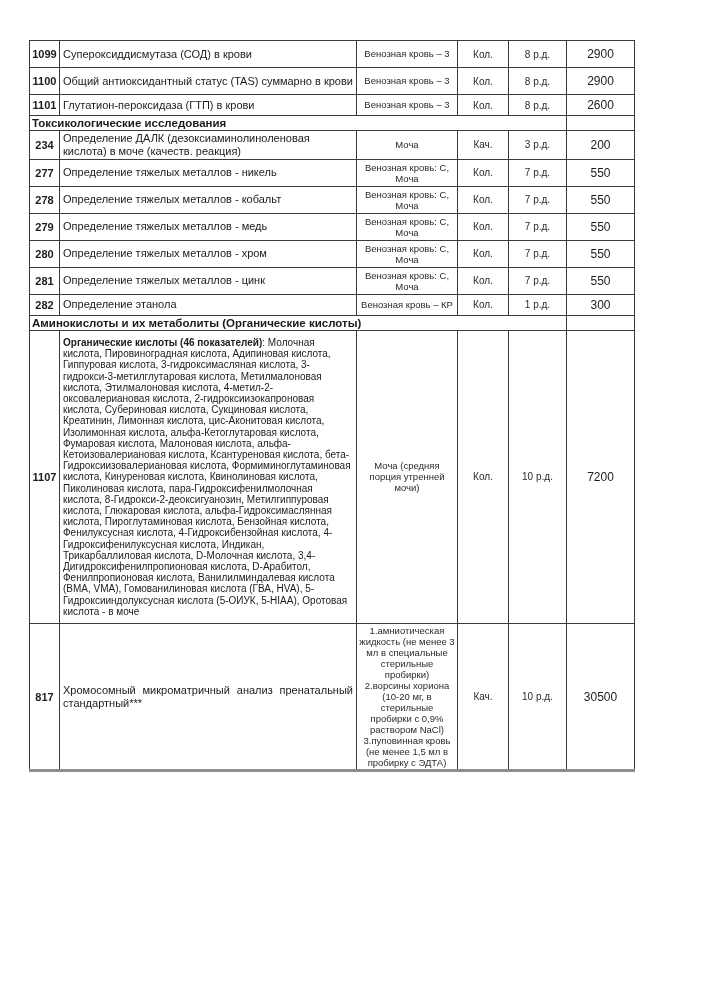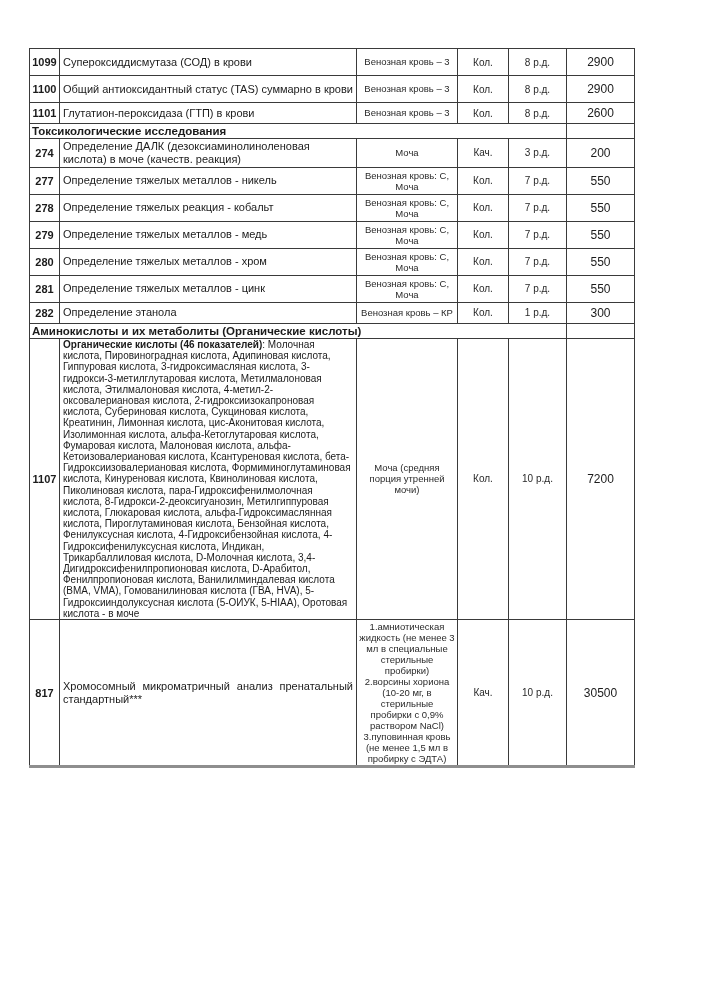--- a/index.html
+++ b/index.html
@@ -1,33 +1,33 @@
 <!DOCTYPE html>
 <html><head>
 <meta charset="utf-8">
 <style>
   html,body{margin:0;padding:0;}
   body{
     width:707px;height:1000px;background:#ffffff;
     font-family:"Liberation Sans","DejaVu Sans",sans-serif;
     color:#1b1b1b;position:relative;overflow:hidden;
   }
-  .sheet{position:absolute;left:29px;top:48px;}
+  .sheet{position:absolute;left:29px;top:40px;}
   table.pricelist{
     border-collapse:collapse;table-layout:fixed;width:605px;
     border:1px solid #3a3a3a;border-bottom:3px solid #8e8e8e;
   }
   td{
     border:1px solid #3a3a3a;
     padding:1px 3px;vertical-align:middle;overflow:hidden;
     word-wrap:break-word;
   }
   td.code{text-align:center;font-weight:bold;font-size:11px;padding:1px 1px;}
   td.name{font-size:11px;text-align:left;line-height:1.18;}
-  td.name.small{font-size:10px;line-height:11.2px;padding:0 3px;}
+  td.name.small{font-size:10px;line-height:11.2px;padding:6px 3px;}
   td.name.just{text-align:justify;}
   td.bio{font-size:9.5px;text-align:center;color:#2a2a2a;line-height:1.16;padding:1px 2px;}
   td.type,td.days{font-size:10px;text-align:center;color:#2a2a2a;}
   td.price{font-size:12px;text-align:center;}
   td.section-title{font-weight:bold;font-size:11.5px;padding:1px 2px;}
   tr.std{height:27px;}
   tr.short{height:21px;}
   tr.sec{height:15px;}
   tr.tall817{height:142px;}
   .b{font-weight:bold;}
@@ -74,42 +74,42 @@
     <td class="days">8 р.д.</td>
     <td class="price">2600</td>
   </tr>
 
   <tr class="sec">
     <td class="section-title" colspan="5">Токсикологические исследования</td>
     <td class="price"></td>
   </tr>
 
   <tr class="std">
-    <td class="code">274</td>
+    <td class="code">234</td>
     <td class="name">Определение ДАЛК (дезоксиаминолиноленовая кислота) в моче (качеств. реакция)</td>
     <td class="bio">Моча</td>
     <td class="type">Кач.</td>
     <td class="days">3 р.д.</td>
     <td class="price">200</td>
   </tr>
 
 
 
   <tr class="std">
     <td class="code">277</td>
     <td class="name">Определение тяжелых металлов - никель</td>
     <td class="bio">Венозная кровь: С, Моча</td>
     <td class="type">Кол.</td>
     <td class="days">7 р.д.</td>
     <td class="price">550</td>
   </tr>
 
   <tr class="std">
     <td class="code">278</td>
-    <td class="name">Определение тяжелых реакция - кобальт</td>
+    <td class="name">Определение тяжелых металлов - кобальт</td>
     <td class="bio">Венозная кровь: С, Моча</td>
     <td class="type">Кол.</td>
     <td class="days">7 р.д.</td>
     <td class="price">550</td>
   </tr>
 
   <tr class="std">
     <td class="code">279</td>
     <td class="name">Определение тяжелых металлов - медь</td>
     <td class="bio">Венозная кровь: С, Моча</td>

